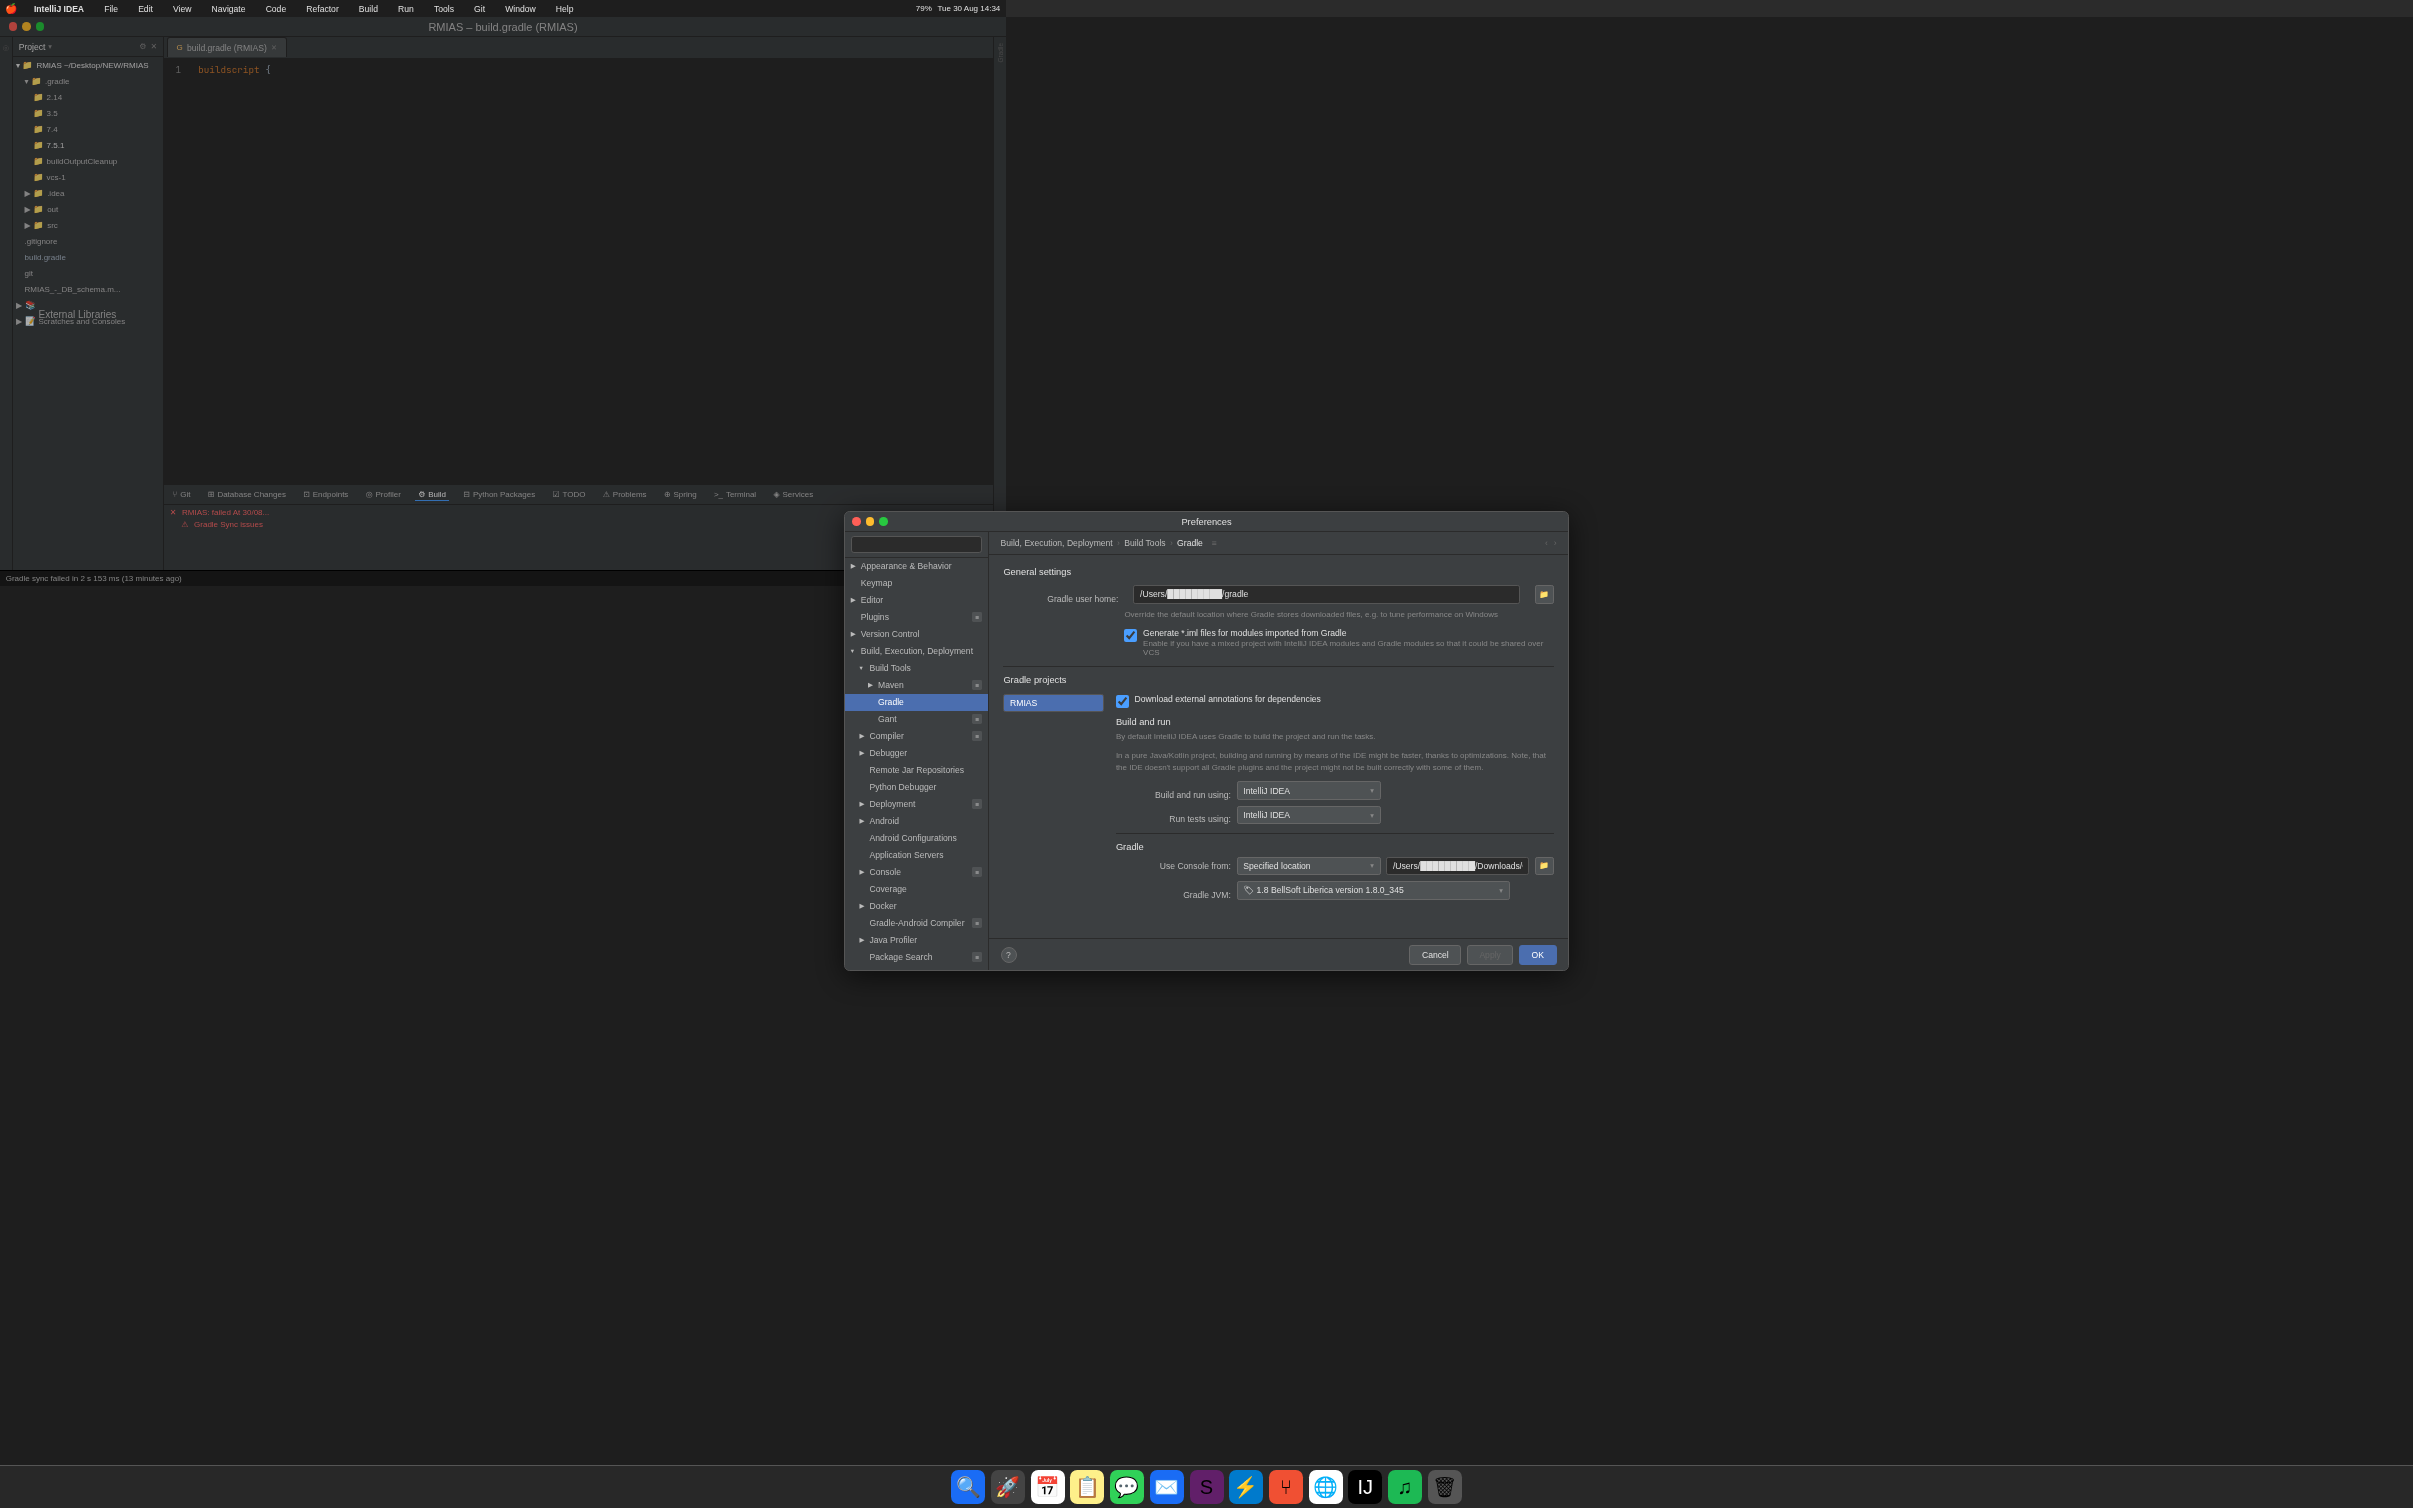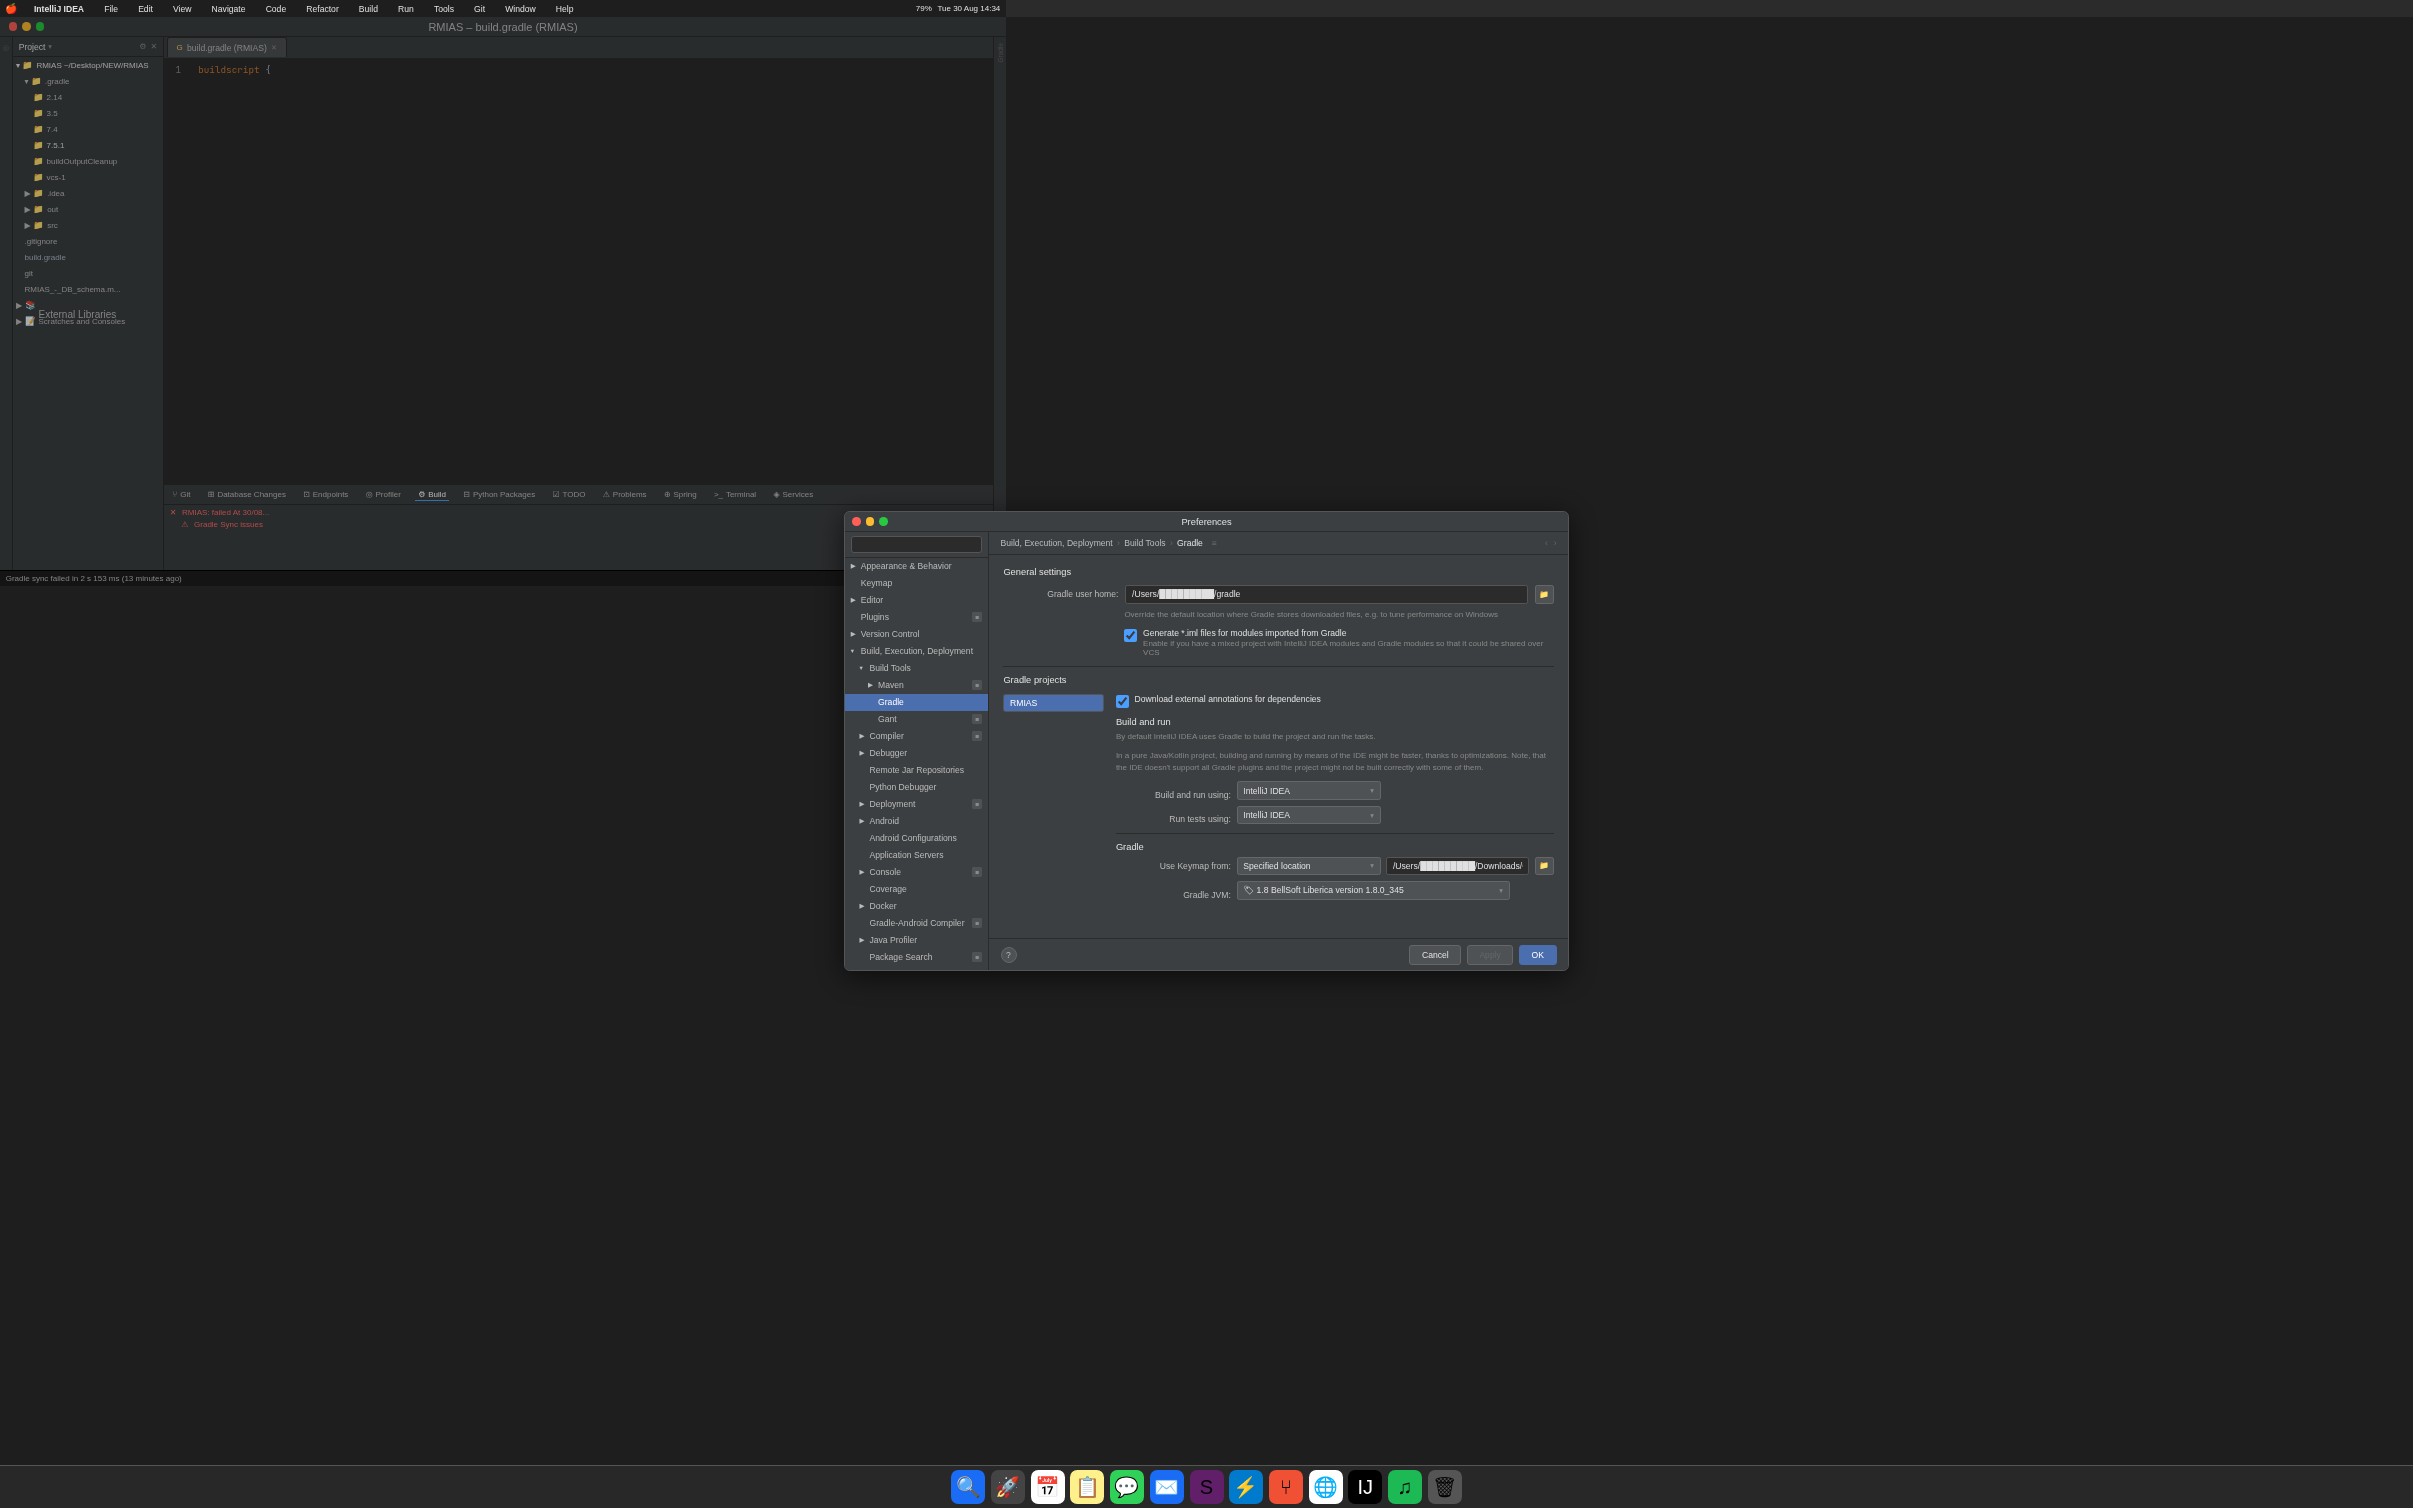--- a/index.html
+++ b/index.html
@@ -331,23 +331,23 @@
 
     .section-title {
       font-size: 9.3px;
       color: #e0e0e0;
       font-weight: 500;
       margin-bottom: 8.6px;
     }
 
     .form-row {
       display: flex;
-      align-items: center;
+      align-items: flex-end;
       margin-bottom: 5.7px;
-      gap: 7px;
+      gap: 15px;
     }
     .form-label {
       width: 115px;
       font-size: 8.6px;
       color: #bbbbbb;
       flex-shrink: 0;
       text-align: right;
     }
     .form-input {
       flex: 1;
@@ -1041,21 +1041,21 @@
                   <span>IntelliJ IDEA</span>
                   <span class="select-arrow">▾</span>
                 </div>
               </div>
 
               <div class="divider"></div>
 
               <div class="section-subtitle">Gradle</div>
 
               <div class="gradle-from-row">
-                <span class="use-gradle-label">Use Keymap from:</span>
+                <span class="use-gradle-label">Use Console from:</span>
                 <div class="gradle-location-select">
                   <span>Specified location</span>
                   <span class="select-arrow">▾</span>
                 </div>
                 <input class="gradle-path-input" type="text" value="/Users/█████████/Downloads/Gradle/gradle-3.0" style="">
                 <div class="browse-btn">
                   <span>📁</span>
                 </div>
               </div>
 

